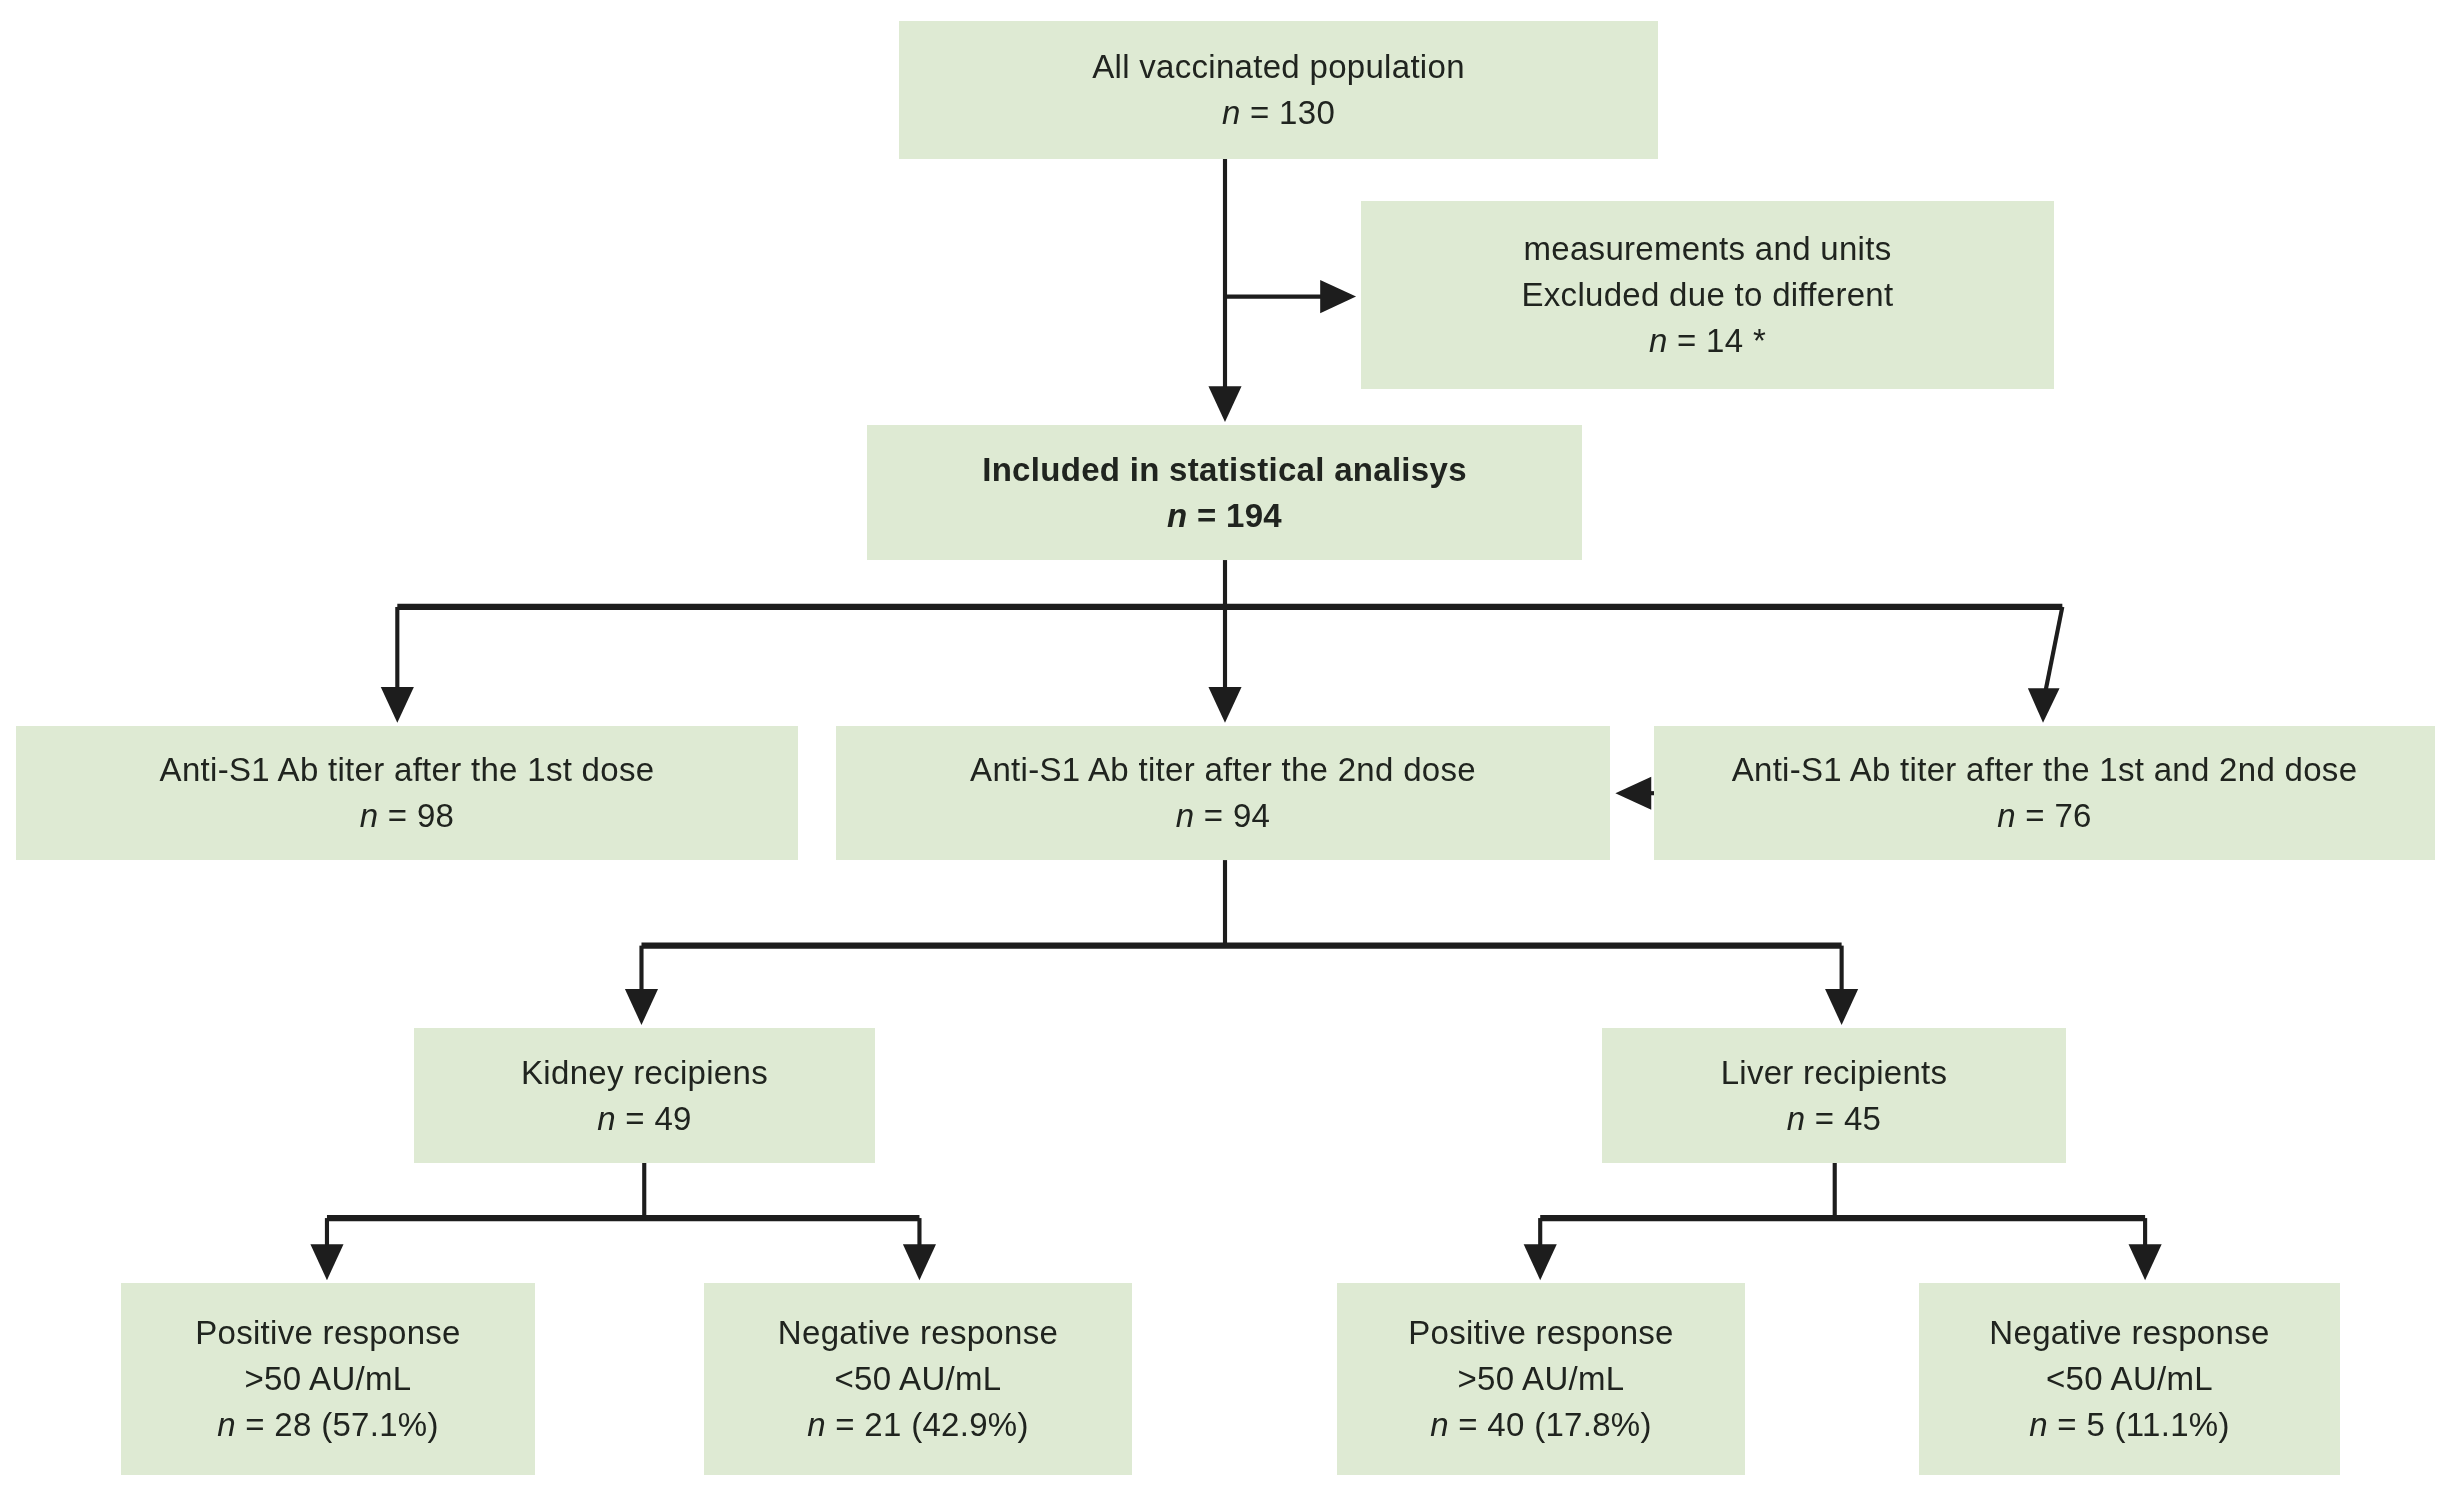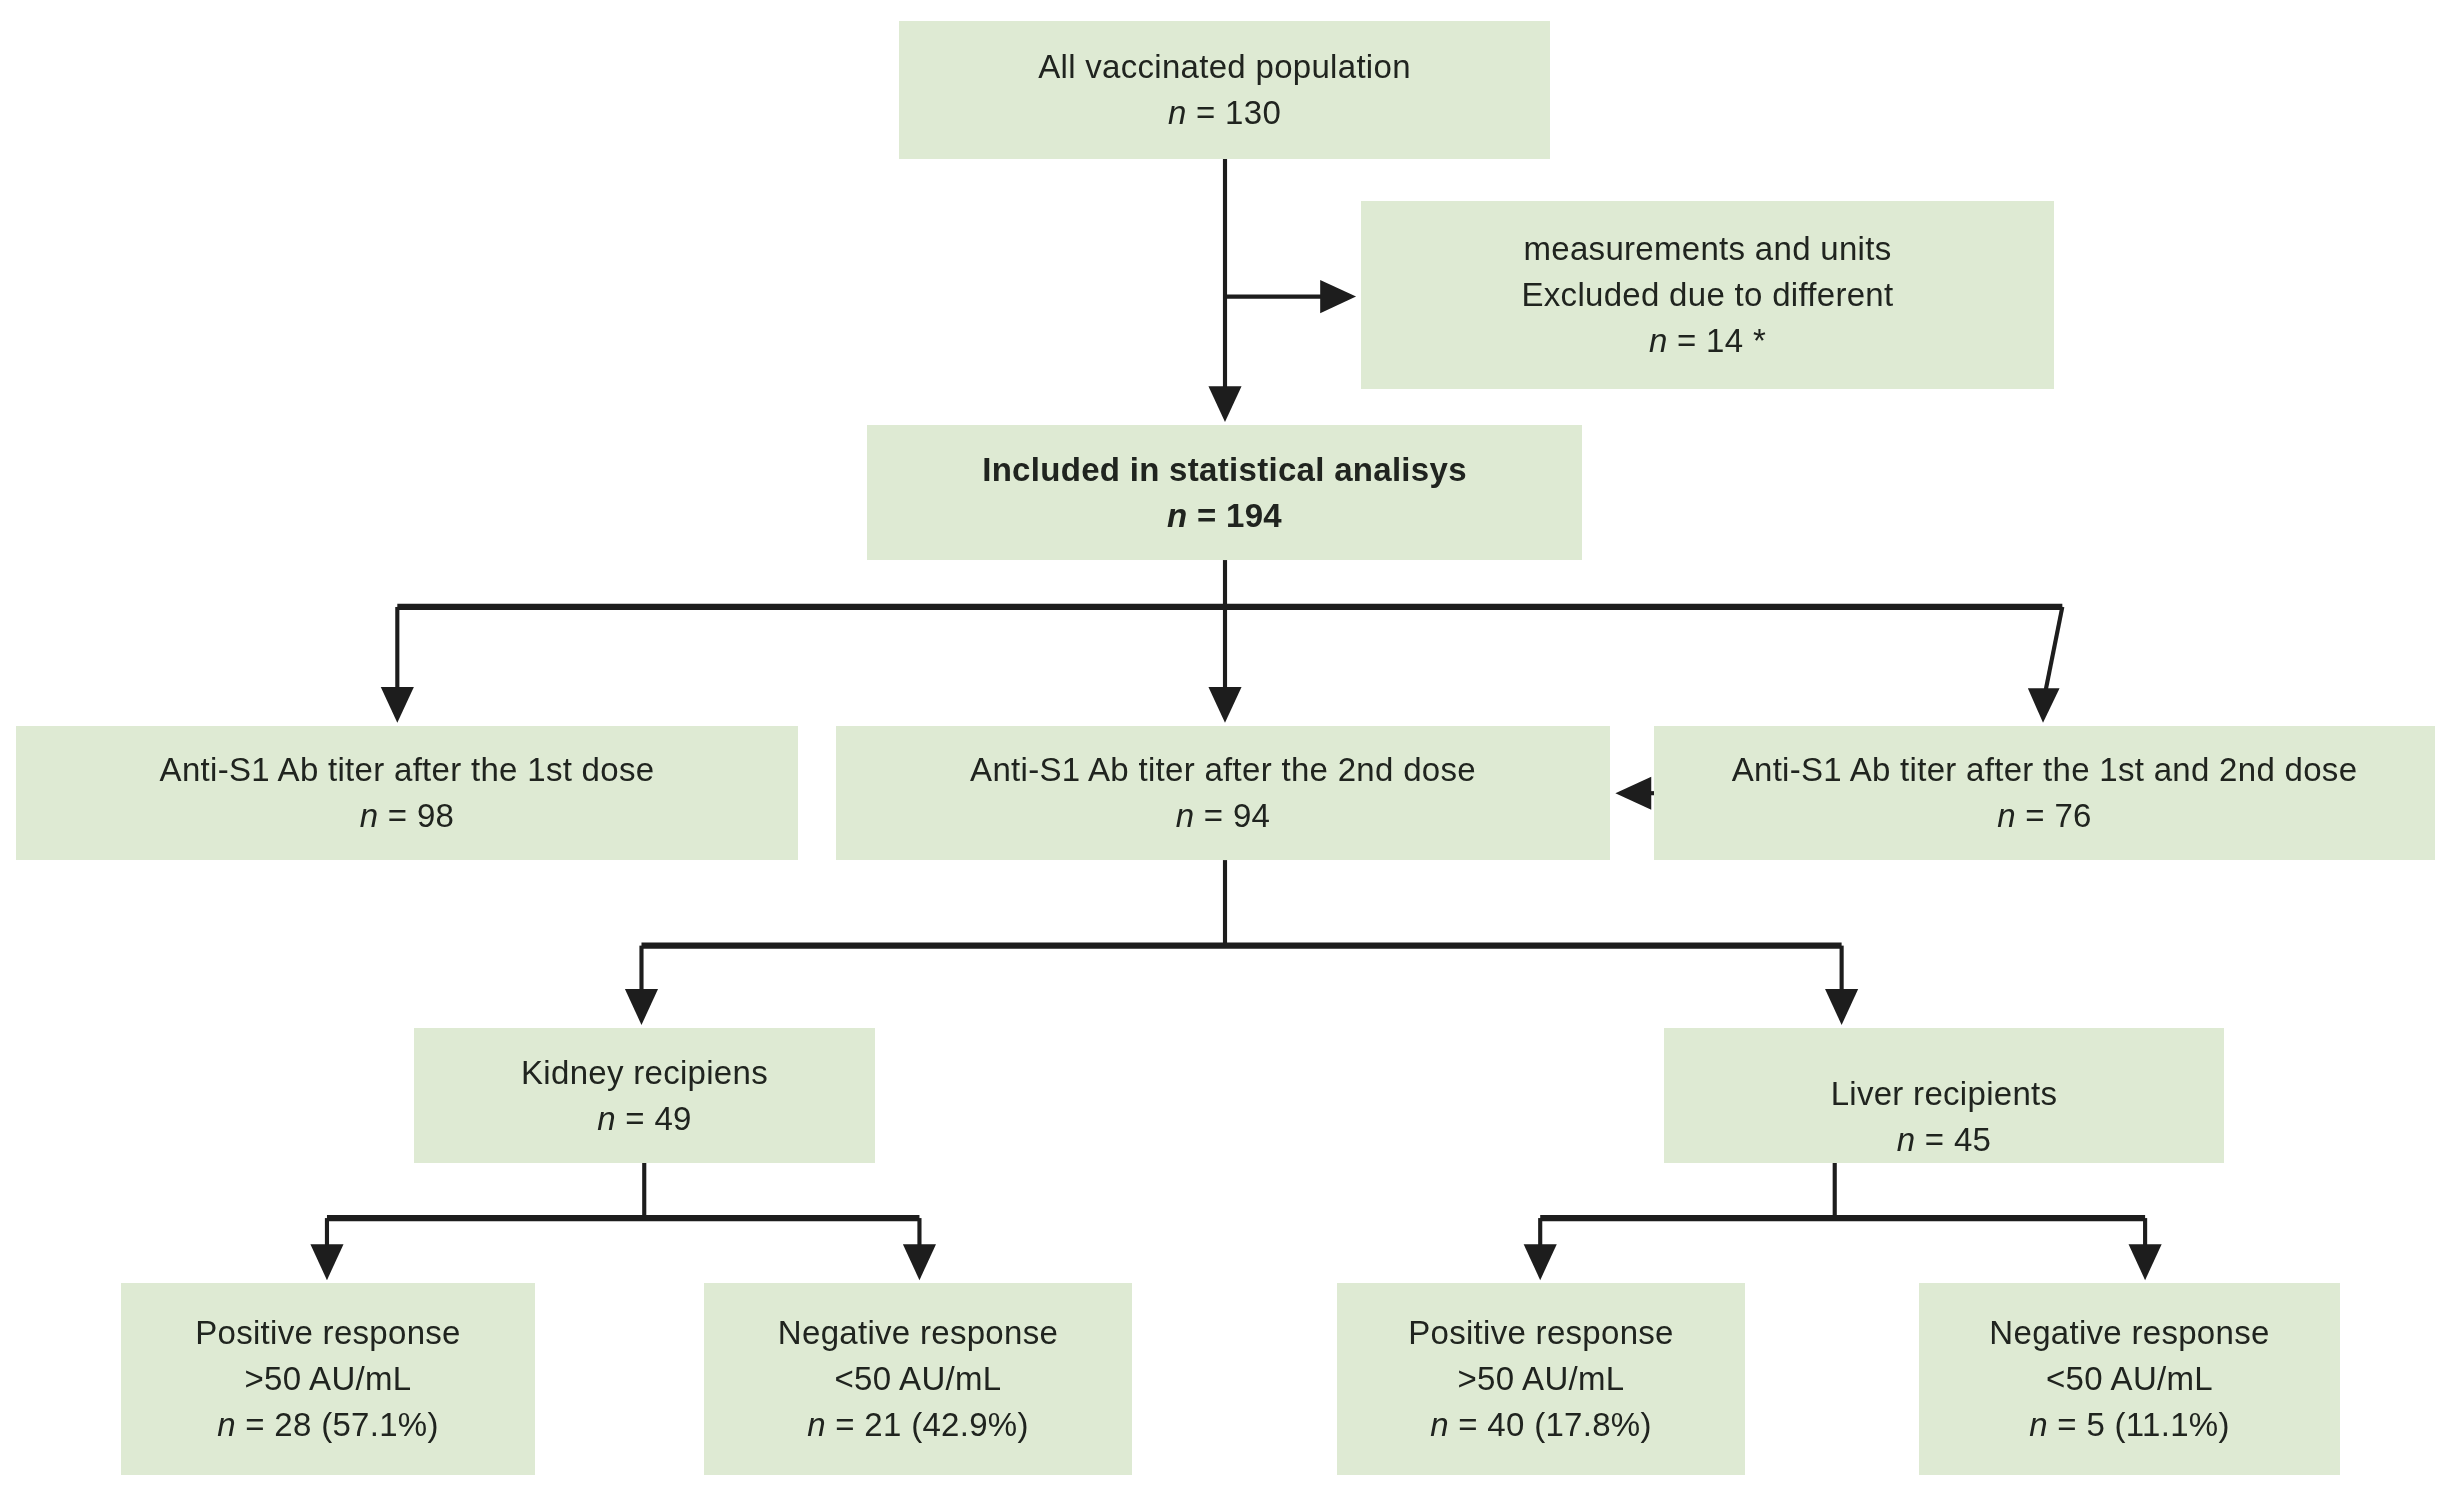--- a/index.html
+++ b/index.html
@@ -79,21 +79,21 @@
     <g>
       <line class="ln" x1="2660" y1="1686" x2="2660" y2="1766"></line>
       <line class="bar" x1="2233" y1="1766" x2="3110" y2="1766"></line>
       <line class="ln" x1="2233" y1="1766" x2="2233" y2="1806"></line>
       <polygon class="ah" points="2233,1856 2209,1804 2257,1804"></polygon>
       <line class="ln" x1="3110" y1="1766" x2="3110" y2="1806"></line>
       <polygon class="ah" points="3110,1856 3086,1804 3134,1804"></polygon>
     </g>
   </svg>
 
-  <div class="box" style="left:899px;top:21px;width:651px;height:138px;">
+  <div class="box" style="left:899px;top:21px;width:759px;height:138px;">
     <div class="line">All vaccinated population</div>
     <div class="line nline"><i>n</i><span> = 130</span></div>
   </div>
 
   <div class="box" style="left:1361px;top:201px;width:693px;height:188px;">
     <div class="line">measurements and units</div>
     <div class="line">Excluded due to different</div>
     <div class="line nline"><i>n</i><span> = 14 *</span></div>
   </div>
 
@@ -115,21 +115,21 @@
   <div class="box" style="left:1654px;top:726px;width:781px;height:134px;">
     <div class="line">Anti-S1 Ab titer after the 1st and 2nd dose</div>
     <div class="line nline"><i>n</i><span> = 76</span></div>
   </div>
 
   <div class="box" style="left:414px;top:1028px;width:461px;height:135px;">
     <div class="line">Kidney recipiens</div>
     <div class="line nline"><i>n</i><span> = 49</span></div>
   </div>
 
-  <div class="box" style="left:1664px;top:1028px;width:560px;height:135px;justify-content:flex-end;">
+  <div class="box" style="left:1602px;top:1028px;width:464px;height:135px;">
     <div class="line">Liver recipients</div>
     <div class="line nline"><i>n</i><span> = 45</span></div>
   </div>
 
   <div class="box" style="left:121px;top:1283px;width:414px;height:192px;">
     <div class="line">Positive response</div>
     <div class="line">&gt;50 AU/mL</div>
     <div class="line nline"><i>n</i><span> = 28 (57.1%)</span></div>
   </div>
 

